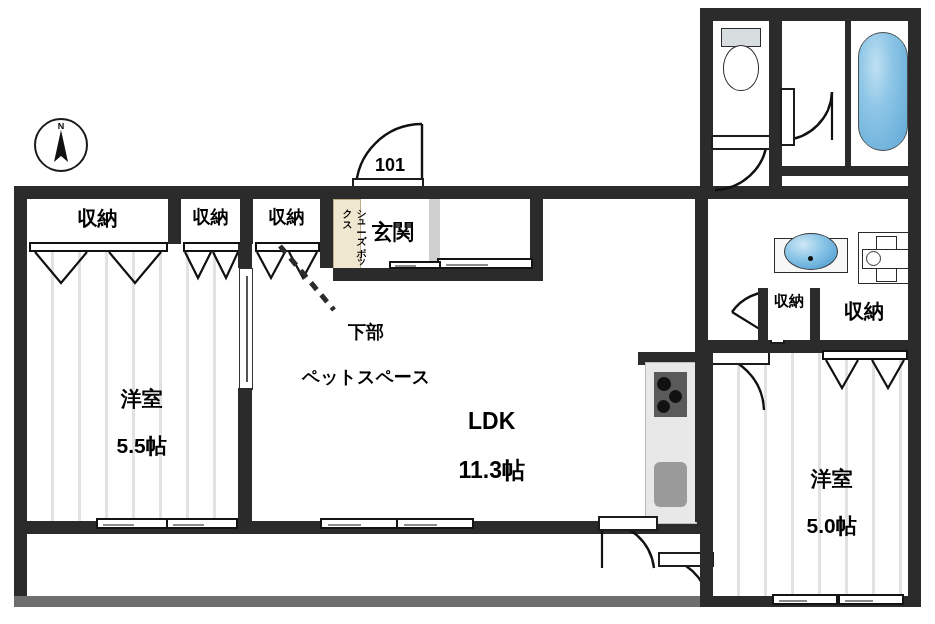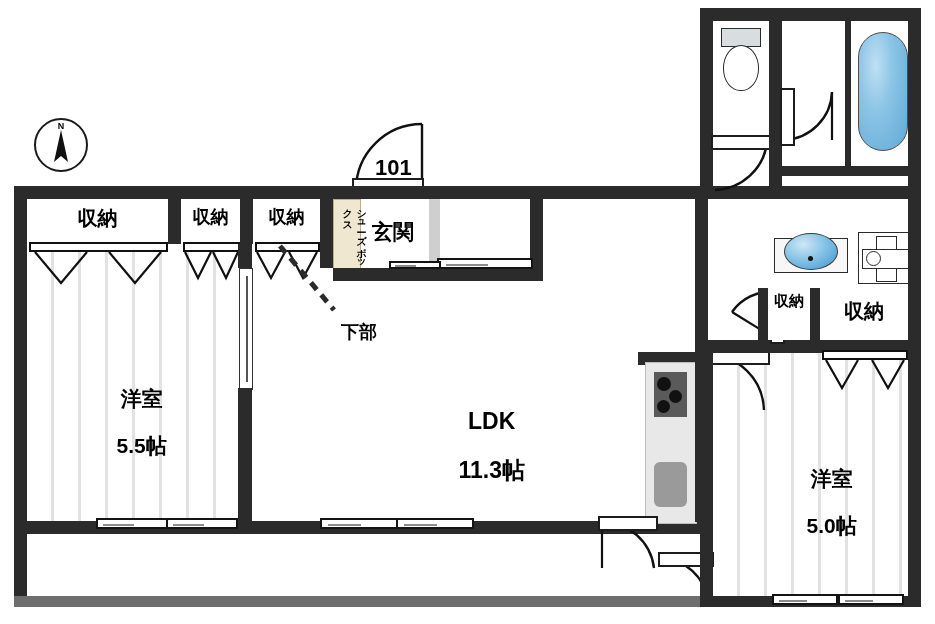--- a/index.html
+++ b/index.html
@@ -41,21 +41,21 @@
   .washbasin{background:radial-gradient(ellipse at 35% 30%, #cfe7f5 0%, #8ec7e8 40%, #3f93cd 100%);border:1.5px solid #3a3a3a;border-radius:50%;}
   .basin-dot{width:5px;height:5px;background:#111;border-radius:50%;position:absolute;}
   .counterline{border:1.5px solid #2b2b2b;background:#f7f7f7;}
   .wmachine{border:1.6px solid #2b2b2b;background:#fff;}
   .wm-cross{position:absolute;background:#fff;border:1.6px solid #2b2b2b;}
   .wm-knob{width:13px;height:13px;border:1.6px solid #2b2b2b;border-radius:50%;position:absolute;background:#fff;}
   .toilet-tank{background:#d8dde0;border:1.6px solid #2b2b2b;}
   .toilet-bowl{background:#fff;border:1.8px solid #2b2b2b;border-radius:50% 50% 48% 48%;}
   .compass{border:2px solid #1a1a1a;border-radius:50%;background:#fff;}
   .compass-n{position:absolute;top:1px;left:0;width:100%;text-align:center;font-size:9px;font-weight:bold;}
-  .unitnum{position:absolute;font-weight:bold;font-size:22px;}
+  .unitnum{position:absolute;font-weight:bold;font-size:18px;}
   .vdoor{background:#fff;border:1.6px solid #333;}
   .vdoor:after{content:"";position:absolute;left:50%;top:6%;width:1.6px;height:88%;background:#555;}
 </style>
 </head>
 <body>
 
 <div id="stage">
 
   <div class="abs compass" style="left:34px;top:118px;width:50px;height:50px;">
     <div class="compass-n">N</div>
@@ -125,22 +125,23 @@
   <div class="abs" style="left:429px;top:199px;width:11px;height:69px;background:#cfcfcf;"></div>
   <div class="abs wall" style="left:530px;top:186px;width:13px;height:95px;"></div>
 
   <div class="abs wall" style="left:333px;top:268px;width:210px;height:13px;"></div>
   <div class="abs slidewin" style="left:437px;top:258px;width:96px;height:11px;"></div>
   <div class="abs slidewin" style="left:389px;top:261px;width:52px;height:8px;"></div>
 
   <svg class="abs" style="left:272px;top:240px;" width="70" height="76">
     <path class="dash" d="M8,6 L62,70"></path>
   </svg>
-  <div class="label lbl-note" style="left:244px;top:298px;width:210px;">
+  <div class="label lbl-note" style="left:251px;top:298px;width:210px;">
     <span>下部</span><br>
+    <span>ペットスペース</span>
   </div>
 
   <div class="label lbl-room" style="left:400px;top:385px;width:160px;">
     <span class="lbl-unit">LDK</span><br>
     <span class="lbl-unit">11.3帖</span>
   </div>
 
   <div class="label lbl-room" style="left:60px;top:363px;width:140px;">
     <span>洋室</span><br>
     <span>5.5帖</span>

